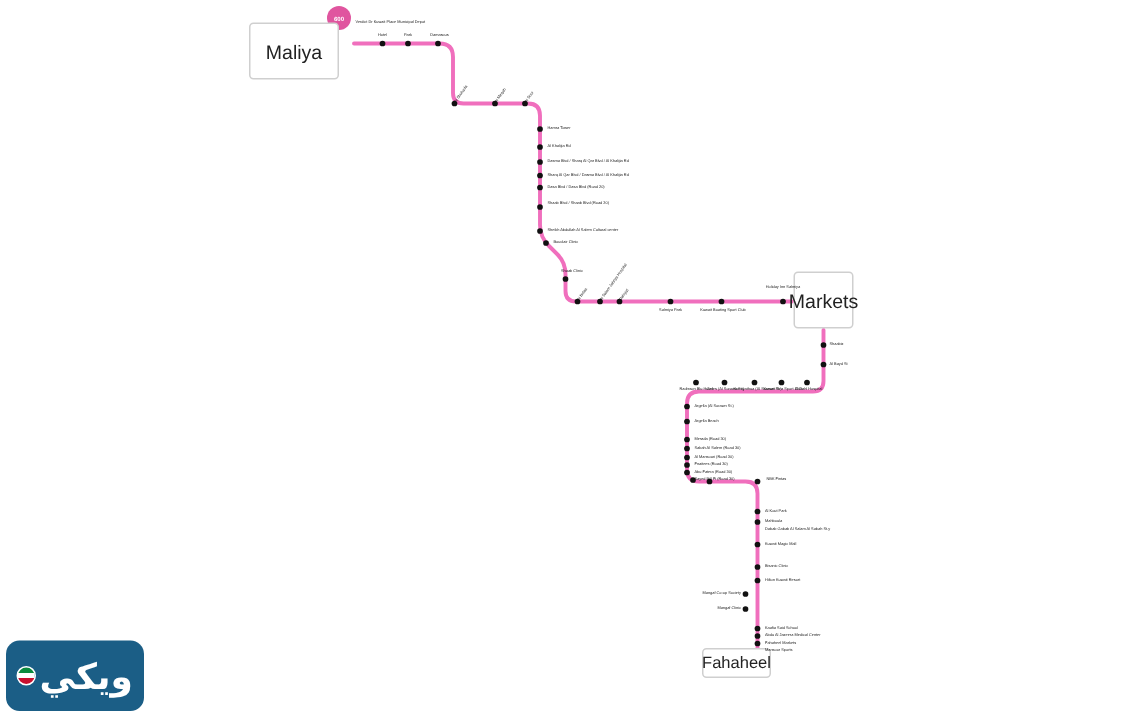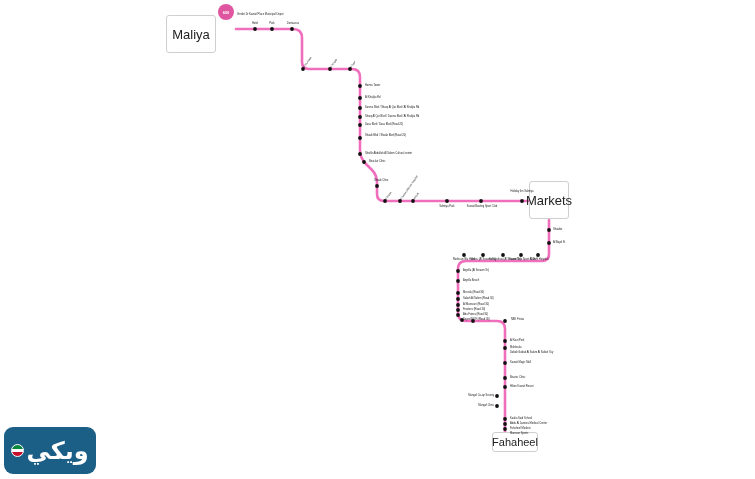--- a/index.html
+++ b/index.html
@@ -15,23 +15,23 @@
 
   .terminus-box{
     position:absolute;
     background:#ffffff;
     border:1px solid #cfcfcf;
     border-radius:3px;
     display:flex;align-items:center;justify-content:center;
     color:#222;
     box-sizing:border-box;
   }
-  #terminus-maliya{left:166px;top:15px;width:50px;height:38px;font-size:13px;}
+  #terminus-maliya{left:166px;top:15px;width:60px;height:38px;font-size:13px;}
   #terminus-salmiya{left:529px;top:181px;width:40px;height:38px;font-size:13px;}
-  #terminus-fahaheel{left:468px;top:432px;width:46px;height:20px;font-size:11px;margin-left:24px;}
+  #terminus-fahaheel{left:468px;top:432px;width:46px;height:20px;font-size:11px;}
 
   .stn-label{
     position:absolute;
     font-size:2.6px;
     line-height:1.25;
     color:#1a1a1a;
     white-space:nowrap;
     letter-spacing:0px;
   }
   .stn-label.r{text-align:right;}

